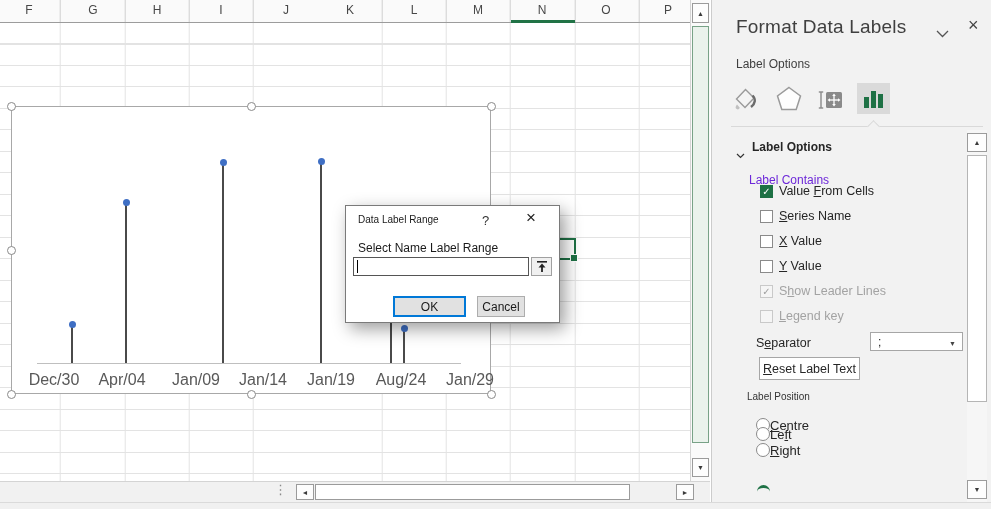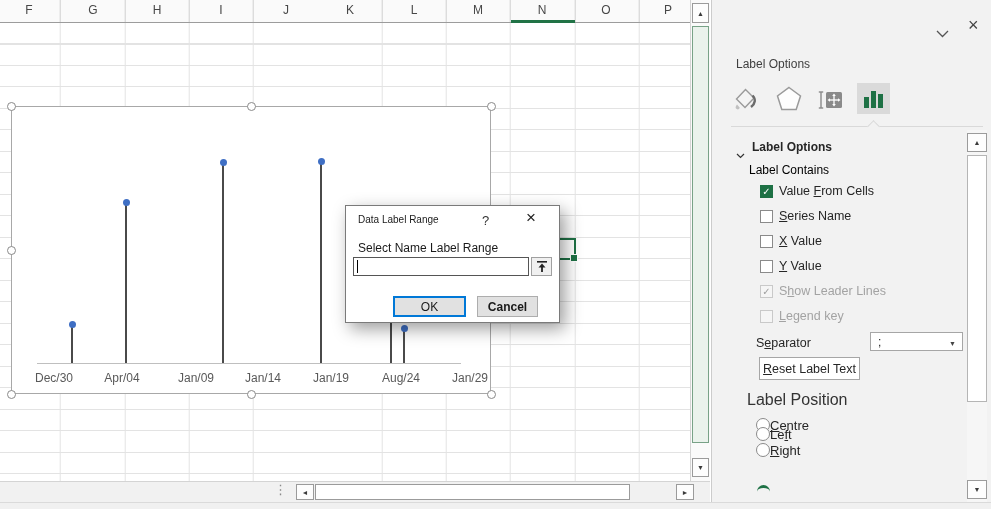--- a/index.html
+++ b/index.html
@@ -27,21 +27,21 @@
   #cellSel .fill-handle{position:absolute;right:-4px;bottom:-4px;width:6px;height:6px;
     background:#1e7145;border:1px solid #fff;}
 
   
   #chart{position:absolute;left:11px;top:106px;width:480px;height:288px;background:#fff;
     border:1px solid #a8a8a8;box-sizing:border-box;z-index:2;}
   .handle{position:absolute;width:9px;height:9px;border-radius:50%;background:#fff;
     border:1.5px solid #8a8a8a;box-sizing:border-box;z-index:4;}
   .stem{position:absolute;width:1.5px;background:#4a4a4a;}
   .dot{position:absolute;width:7px;height:7px;border-radius:50%;background:#3f6fc4;}
-  .tick{position:absolute;transform:translateX(-50%);font-size:12px;color:#595959;white-space:nowrap;padding-left:20px;}
+  .tick{position:absolute;transform:translateX(-50%);font-size:16px;color:#595959;white-space:nowrap;padding-left:20px;}
   .axis-line{position:absolute;height:1px;background:#bfbfbf;}
 
   
   #vscroll{position:absolute;left:690px;top:0;width:20px;height:481px;background:#fafafa;border-left:1px solid #d4d4d4;box-sizing:border-box;}
   .sb-btn{position:absolute;background:#fdfdfd;border:1px solid #9b9b9b;box-sizing:border-box;
     display:flex;align-items:center;justify-content:center;font-size:7px;color:#3a3a3a;}
   #vThumb{position:absolute;left:1px;top:26px;width:17px;height:417px;background:#eaf2ec;border:1px solid #78a287;box-sizing:border-box;}
   #hscroll{position:absolute;left:0;top:481px;width:710px;height:21px;background:#f1f1f1;border-top:1px solid #d4d4d4;box-sizing:border-box;}
   #hGrip{position:absolute;left:274px;top:0px;font-size:13px;color:#8a8a8a;}
   #hThumb{position:absolute;left:315px;top:2px;width:315px;height:16px;background:#fff;border:1px solid #9b9b9b;box-sizing:border-box;}
@@ -56,54 +56,54 @@
   #dlgClose{position:absolute;left:180px;top:2px;font-size:17px;color:#222;}
   #dlgLabel{position:absolute;left:12px;top:35px;}
   #dlgInput{position:absolute;left:7px;top:51px;width:176px;height:19px;border:1px solid #555;
     box-sizing:border-box;background:#fff;font:12px "Liberation Sans",sans-serif;padding:0 2px;outline:none;}
   #dlgCaret{position:absolute;left:11px;top:54px;width:1px;height:13px;background:#000;}
   #dlgRef{position:absolute;left:185px;top:51px;width:21px;height:19px;background:#f0f0f0;
     border:1px solid #a0a0a0;box-sizing:border-box;display:flex;align-items:center;justify-content:center;}
   .dlg-btn{position:absolute;top:90px;height:21px;background:#e1e1e1;font:12px "Liberation Sans",sans-serif;
     color:#1a1a1a;display:flex;align-items:center;justify-content:center;box-sizing:border-box;}
   #btnOK{left:47px;width:73px;border:2px solid #0078d7;}
-  #btnCancel{left:131px;width:61px;border:1px solid #adadad;font-weight:bold;}
+  #btnCancel{left:131px;width:48px;border:1px solid #adadad;}
 
   
   #pane{position:absolute;left:711px;top:0;width:280px;height:509px;background:#f2f2f2;
     border-left:1px solid #ccc;box-sizing:border-box;color:#333;}
   #paneTitle{position:absolute;left:24px;top:16px;font-size:19px;color:#404040;letter-spacing:.2px;}
   #paneChevron{position:absolute;left:224px;top:24px;}
   #paneClose{position:absolute;left:256px;top:15px;font-size:18px;color:#444;}
   #paneTab{position:absolute;left:24px;top:57px;font-size:12px;color:#3f3f3f;}
   .pane-icon{position:absolute;top:85px;}
   #iconSelBox{position:absolute;left:145px;top:83px;width:33px;height:31px;background:#dadada;
     display:flex;align-items:center;justify-content:center;}
   #iconDivider{position:absolute;left:19px;top:126px;width:252px;height:1px;background:#d9d9d9;}
   #iconNotch{position:absolute;left:157px;top:122px;width:9px;height:9px;background:#f2f2f2;
     border-left:1px solid #d9d9d9;border-top:1px solid #d9d9d9;transform:rotate(45deg);box-sizing:border-box;}
   #secHeader{position:absolute;left:40px;top:140px;font-size:12px;font-weight:bold;color:#262626;}
   #secChevron{position:absolute;left:24px;top:145px;}
-  #lblContains{position:absolute;left:37px;top:163px;font-size:12px;color:#000000;}
+  #lblContains{position:absolute;left:37px;top:173px;font-size:12px;color:#6d28d9;}
   .cb-row{position:absolute;left:48px;height:16px;display:flex;align-items:center;gap:6px;
     font-size:12.5px;color:#262626;}
   .cb{width:13px;height:13px;border:1px solid #8a8a8a;background:#fff;box-sizing:border-box;
     font-size:10px;line-height:11px;color:#fff;text-align:center;flex:0 0 13px;}
   .cb.on{background:#1e7145;border-color:#1e7145;}
   .cb-row.dis{color:#a3a3a3;}
   .cb-row.dis .cb{border-color:#c9c9c9;background:#f5f5f5;color:#9f9f9f;}
   #sepLabel{position:absolute;left:44px;top:336px;font-size:12.5px;color:#262626;}
   #sepDrop{position:absolute;left:158px;top:332px;width:93px;height:19px;background:#fff;
     border:1px solid #a6a6a6;box-sizing:border-box;font-size:12px;color:#262626;
     display:flex;align-items:center;padding-left:7px;}
   #sepCaret{position:absolute;right:6px;top:7px;font-size:7px;color:#444;}
   #resetBtn{position:absolute;left:47px;top:357px;width:101px;height:23px;background:#fff;
     border:1px solid #a6a6a6;box-sizing:border-box;font-size:12.5px;color:#262626;
     display:flex;align-items:center;justify-content:center;}
-  #lblPosition{position:absolute;left:35px;top:391px;font-size:16px;color:#333;}
+  #lblPosition{position:absolute;left:35px;top:391px;font-size:10px;color:#333;}
   .radio-row{position:absolute;left:44px;height:16px;display:flex;align-items:flex-start;
     font-size:13px;color:#262626;}
   .radio{width:14px;height:14px;border:1px solid #8a8a8a;border-radius:50%;background:#fff;
     box-sizing:border-box;flex:0 0 14px;}
   #partialRadio{position:absolute;left:45px;top:485px;width:13px;height:6px;
     border-top:3px solid #1e7145;border-radius:7px 7px 0 0;}
   #paneScroll{position:absolute;left:255px;top:130px;width:20px;height:372px;background:#f6f6f6;}
   #paneThumb{position:absolute;left:255px;top:155px;width:20px;height:247px;background:#fff;border:1px solid #b5b5b5;box-sizing:border-box;}
   u{text-underline-offset:1px;}
 </style>
@@ -201,20 +201,21 @@
         <rect x="1" y="1" width="10" height="1.6" fill="#222"></rect>
         <polygon points="6,3.4 2.5,7.6 9.5,7.6" fill="#222"></polygon>
         <rect x="5.1" y="7" width="1.8" height="5" fill="#222"></rect>
       </svg>
     </div>
     <div id="btnOK" class="dlg-btn">OK</div>
     <div id="btnCancel" class="dlg-btn">Cancel</div>
   </div>
 
   <div id="pane">
+    <div id="paneTitle">Format Data Labels</div>
     <div id="paneChevron">
       <svg width="13" height="8">
           <polyline points="1,1 6.5,6.5 12,1" fill="none" stroke="#555" stroke-width="1.3"></polyline>
         </svg>
     </div>
     <div id="paneClose">×</div>
     <div id="paneTab">Label Options</div>
 
     <div class="pane-icon" style="left:21px">
       <svg width="26" height="27" viewBox="0 0 26 27">

